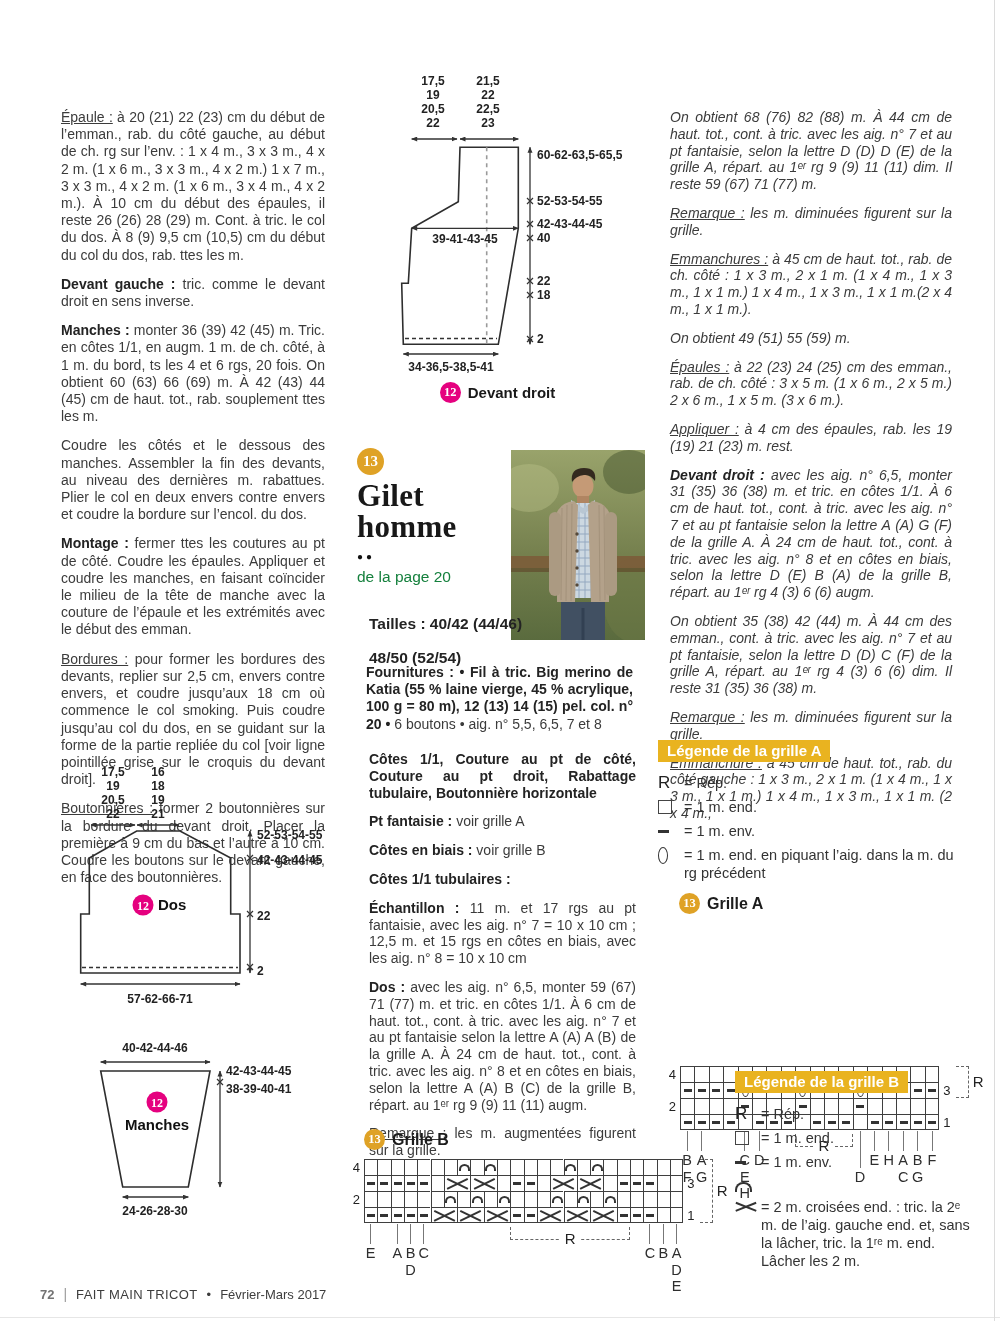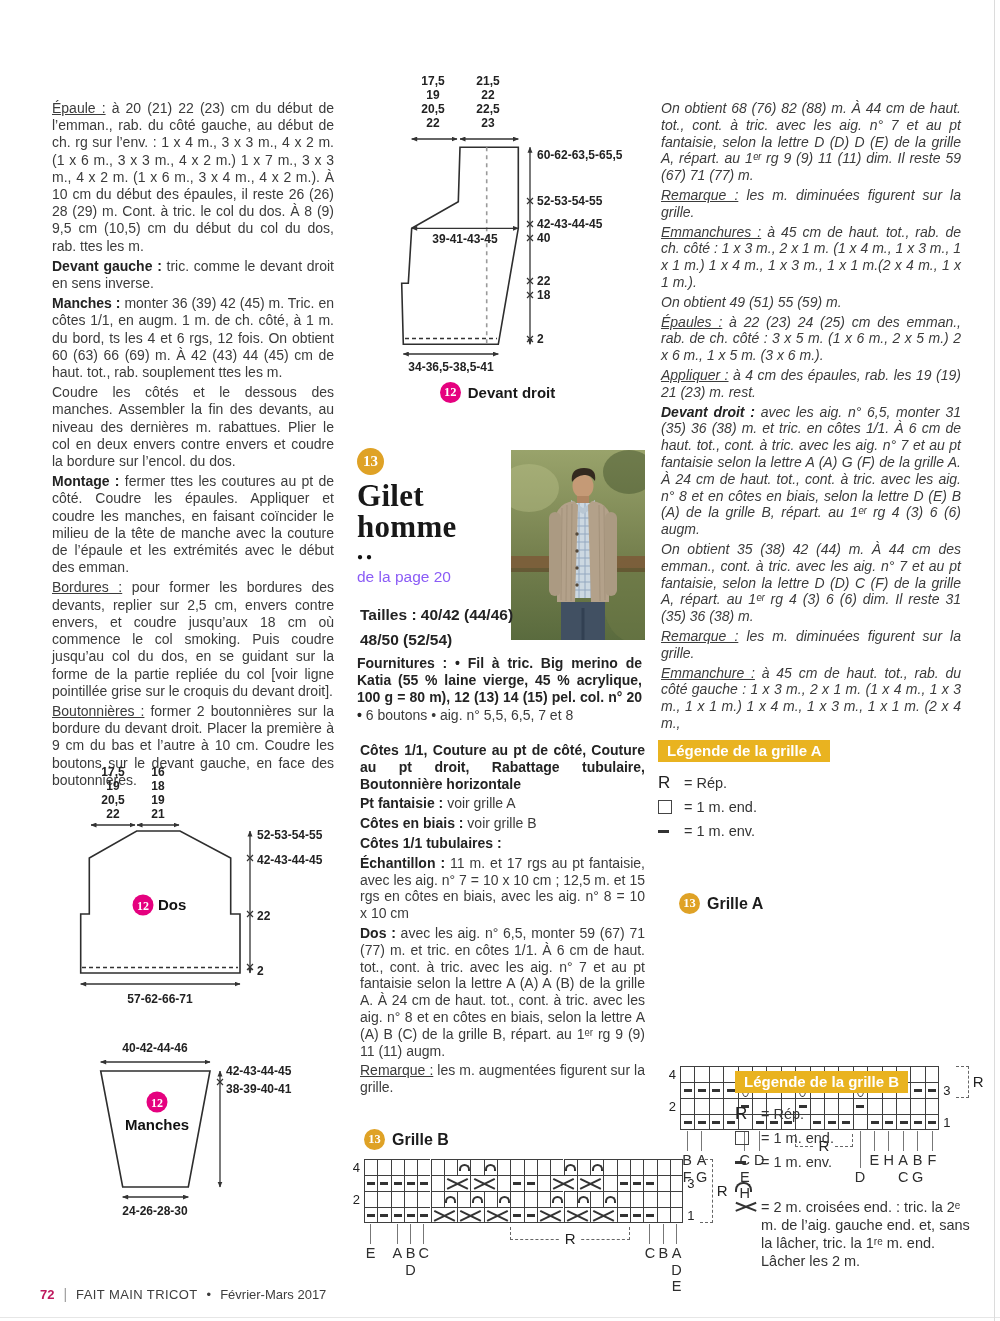--- a/index.html
+++ b/index.html
@@ -1,21 +1,21 @@
 <!DOCTYPE html>
 <html style="--pink: #e5017f; --gold: #dfa226; --legendbg: #e9b320;"><head>
 <meta charset="utf-8">
 <style>
   html,body{margin:0;padding:0;background:#ffffff;}
   .page{position:relative;width:1000px;height:1321px;background:#fff;overflow:hidden;
         font-family:"Liberation Sans",sans-serif;color:#3b3b3b;}
   .page::after{content:'';position:absolute;right:5px;top:0;bottom:0;width:1px;background:#dcdcdc;}
   .page::before{content:'';position:absolute;left:0;right:0;bottom:3px;height:1px;background:#e6e6e6;}
 
-  .para{margin:3px;text-align:justify;font-size:14px;line-height:17.2px;color:#3b3b3b;}
+  .para{margin:12px;text-align:justify;font-size:14px;line-height:17.2px;color:#3b3b3b;}
   .seg-b{font-weight:bold;color:#232323;}
   .seg-u{text-decoration:underline;}
 
   #left-col{position:absolute;left:49px;top:97px;width:288px;}
   #right-col{position:absolute;left:658px;top:97px;width:306px;}
   #right-col .para{line-height:16.8px;font-style:italic;}
   #mid-text{position:absolute;left:357px;top:739px;width:291px;}
   #mid-text .para{line-height:16.8px;}
   #tailles{position:absolute;left:357px;top:601px;width:291px;}
   #tailles .para{font-size:15.5px;line-height:22px;text-align:left;}
@@ -23,21 +23,21 @@
 
   #section13{position:absolute;left:357px;top:448px;width:155px;}
   .badge{display:inline-flex;align-items:center;justify-content:center;width:21px;height:21px;
          border-radius:50%;color:#fff;font-family:"Liberation Serif",serif;font-weight:bold;font-size:12.5px;flex:0 0 auto;}
   .badge.pink{background:var(--pink);}
   .badge.gold{background:var(--gold);}
   #section13 .badge{width:27px;height:27px;font-size:15px;}
   .h-title{font-family:"Liberation Serif",serif;font-weight:bold;font-size:31px;line-height:31px;
            color:#181818;margin-top:5px;letter-spacing:0.3px;}
   .h-dots{font-size:10px;letter-spacing:3px;color:#111;margin-top:9px;}
-  .h-pageref{font-size:15.5px;color:#8b5cf6;margin-top:6px;}
+  .h-pageref{font-size:15.5px;color:#15803d;margin-top:6px;}
 
   #photo{position:absolute;left:511px;top:450px;width:134px;height:190px;}
 
   #dos-svg{position:absolute;left:45px;top:760px;}
   #manches-svg{position:absolute;left:95px;top:1038px;}
   #devant-svg{position:absolute;left:345px;top:66px;}
   #devant-caption{position:absolute;left:345px;top:382px;width:305px;display:flex;
                   justify-content:center;align-items:center;gap:7px;font-weight:bold;font-size:15px;color:#181818;}
   svg .m{font:bold 12px "Liberation Sans",sans-serif;fill:#222;}
   svg .badge-t{fill:#fff;font:bold 12px "Liberation Serif",serif;}
@@ -82,33 +82,33 @@
   .cnum{position:absolute;font-size:13px;color:#222;display:flex;align-items:center;}
   .clet{position:absolute;font-size:14.5px;color:#2e2e2e;text-align:center;}
   .cldr{position:absolute;background:#777;}
   .cbrk{position:absolute;border:1px dashed #666;box-sizing:border-box;}
   .cbrk.bottom{border-top:none;}
   .cbrk.right{border-left:none;}
   .cR{position:absolute;font-size:15px;color:#222;background:#fff;text-align:center;line-height:16px;}
 
   #footer{position:absolute;left:40px;top:1286px;display:flex;align-items:center;gap:9px;
           font-size:13px;color:#3d3d3d;}
-  #footer .f-num{font-weight:bold;color:#be185d;}
+  #footer .f-num{font-weight:bold;color:#737373;}
   #footer .f-bar{color:#9a9a9a;font-size:14px;}
   #footer .f-mag{letter-spacing:0.4px;}
 </style>
 </head>
 <body>
 
 <div class="page">
 
   <div id="left-col">
       <p class="para"><span class="seg-u">Épaule :</span><span>  à 20 (21) 22 (23) cm du début de l’emman., rab. du côté gauche, au début de ch. rg sur l’env. : 1 x 4 m., 3 x 3 m., 4 x 2 m. (1 x 6 m., 3 x 3 m., 4 x 2 m.) 1 x 7 m., 3 x 3 m., 4 x 2 m. (1 x 6 m., 3 x 4 m., 4 x 2 m.). À 10 cm du début des épaules, il reste 26 (26) 28 (29) m. Cont. à tric. le col du dos. À 8 (9) 9,5 cm (10,5) cm du début du col du dos, rab. ttes les m.</span></p>
       <p class="para"><span class="seg-b">Devant gauche :</span><span> tric. comme le devant droit en sens inverse.</span></p>
-      <p class="para"><span class="seg-b">Manches :</span><span> monter 36 (39) 42 (45) m. Tric. en côtes 1/1, en augm. 1 m. de ch. côté, à 1 m. du bord, ts les 4 et 6 rgs, 12 fois. On obtient 60 (63) 66 (69) m. À 42 (43) 44 (45) cm de haut. tot., rab. souplement ttes les m.</span></p>
+      <p class="para"><span class="seg-b">Manches :</span><span> monter 36 (39) 42 (45) m. Tric. en côtes 1/1, en augm. 1 m. de ch. côté, à 1 m. du bord, ts les 4 et 6 rgs, 20 fois. On obtient 60 (63) 66 (69) m. À 42 (43) 44 (45) cm de haut. tot., rab. souplement ttes les m.</span></p>
       <p class="para"><span>Coudre les côtés et le dessous des manches. Assembler la fin des devants, au niveau des dernières m. rabattues. Plier le col en deux envers contre envers et coudre la bordure sur l’encol. du dos.</span></p>
       <p class="para"><span class="seg-b">Montage :</span><span> fermer ttes les coutures au pt de côté. Coudre les épaules. Appliquer et coudre les manches, en faisant coïncider le milieu de la tête de manche avec la couture de l’épaule et les extrémités avec le début des emman.</span></p>
       <p class="para"><span class="seg-u">Bordures :</span><span> pour former les bordures des devants, replier sur 2,5 cm, envers contre envers, et coudre jusqu’aux 18 cm où commence le col smoking. Puis coudre jusqu’au col du dos, en se guidant sur la forme de la partie repliée du col [voir ligne pointillée grise sur le croquis du devant droit].</span></p>
       <p class="para"><span class="seg-u">Boutonnières :</span><span> former 2 boutonnières sur la bordure du devant droit. Placer la première à 9 cm du bas et l’autre à 10 cm. Coudre les boutons sur le devant gauche, en face des boutonnières.</span></p>
     </div>
 
   <svg id="devant-svg" width="305" height="312" viewBox="0 0 305 312">
     <defs>
       <marker id="aE" markerWidth="8" markerHeight="6" refX="5.5" refY="2.5" orient="auto" markerUnits="userSpaceOnUse">
           <path d="M0,0 L6,2.5 L0,5 Z" fill="#333"></path>
@@ -419,20 +419,26 @@
           <span class="ls-square"></span>
         </span>
         <span class="leg-txt">= 1 m. end.</span>
       </div>
       <div class="leg-row">
         <span class="leg-sym">
           <span class="ls-dash"></span>
         </span>
         <span class="leg-txt">= 1 m. env.</span>
       </div>
+      <div class="leg-row">
+        <span class="leg-sym">
+          <span class="ls-oval"></span>
+        </span>
+        <span class="leg-txt">= 1 m. end. en piquant l’aig. dans la m. du rg précédent</span>
+      </div>
     </div>
 
   <div id="grille-a-title" class="gtitle">
     <span class="badge gold">13</span>
     <span>Grille A</span>
   </div>
   <div id="grille-a" style="position: relative; width: 335.2px; height: 144px;">
       <div class="cgrid" style="left: 16px; top: 0px; width: 259.2px; height: 64px; position: absolute;"></div>
       <div class="ccell" style="left: 16px; top: 0px; width: 14.4px; height: 16px; position: absolute;"></div>
       <div class="ccell" style="left: 30.4px; top: 0px; width: 14.4px; height: 16px; position: absolute;"></div>

